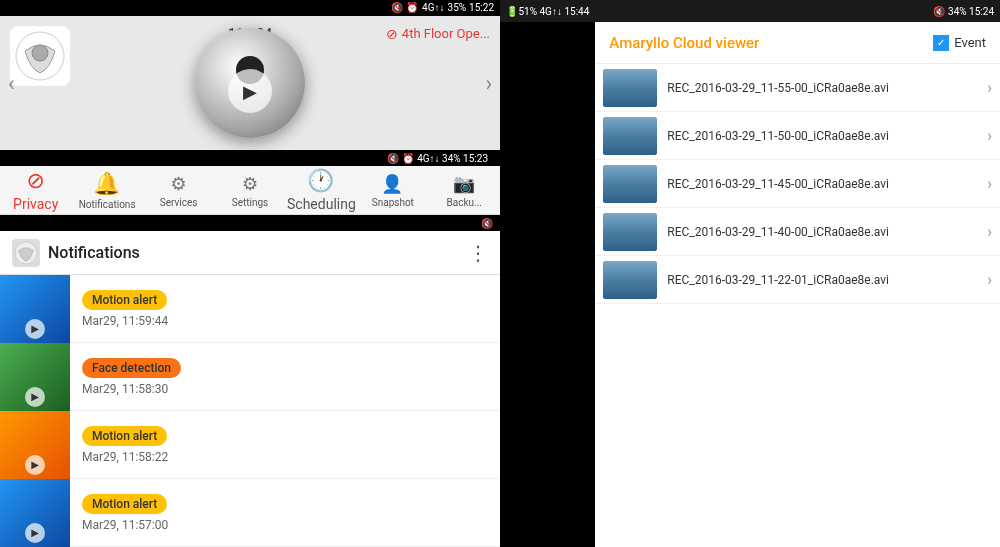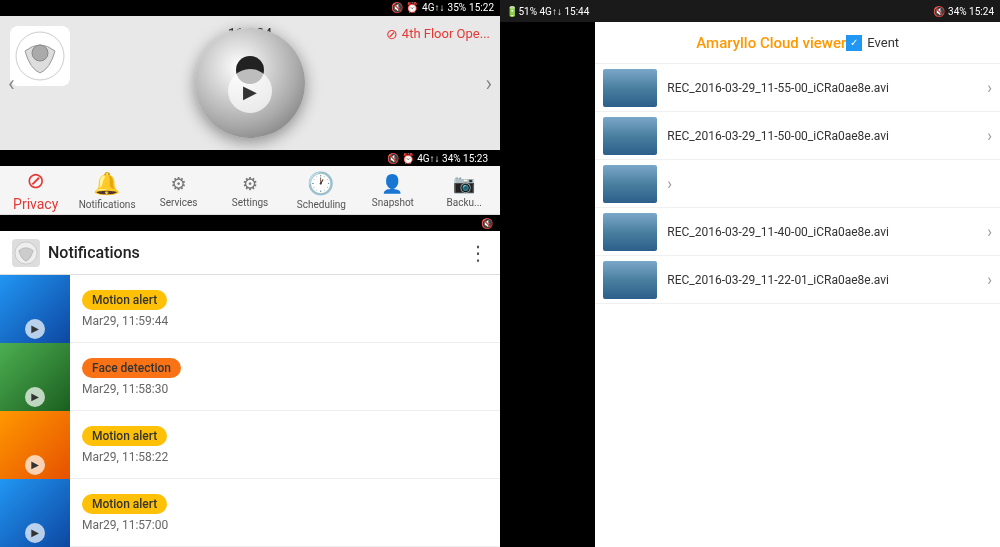--- a/index.html
+++ b/index.html
@@ -328,21 +328,21 @@
       align-items: center;
       justify-content: flex-end;
       padding: 0 6px;
       color: #fff;
       font-size: 10px;
     }
     .cloud-header {
       height: 42px;
       display: flex;
       align-items: center;
-      justify-content: center;
+      justify-content: space-between;
       padding: 0 14px;
       border-bottom: 1px solid #eee;
     }
     .cloud-title {
       font-size: 15px;
       font-weight: 500;
       color: #FF9800;
     }
     .event-checkbox {
       display: flex;
@@ -450,21 +450,21 @@
     <div class="nav-tab">
       <span class="tab-icon" style="font-size:18px;">⚙</span>
       <span style="font-size:10px;">Services</span>
     </div>
     <div class="nav-tab">
       <span class="tab-icon" style="font-size:18px;">⚙</span>
       <span style="font-size:10px;">Settings</span>
     </div>
     <div class="nav-tab">
       <span class="tab-icon">🕐</span>
-      <span style="font-size:10px;">Scheduling</span>
+      <span style="font-size:14px;">Scheduling</span>
     </div>
     <div class="nav-tab">
       <span class="tab-icon" style="font-size:18px;">👤</span>
       <span style="font-size:10px;">Snapshot</span>
     </div>
     <div class="nav-tab">
       <span class="tab-icon" style="font-size:18px;">📷</span>
       <span style="font-size:10px;">Backu...</span>
     </div>
   </div>
@@ -615,20 +615,21 @@
           <div class="rec-thumb-inner"></div>
         </div>
         <span class="rec-filename">REC_2016-03-29_11-50-00_iCRa0ae8e.avi</span>
         <span class="rec-arrow">›</span>
       </div>
 
       <div class="rec-item">
         <div class="rec-thumb">
           <div class="rec-thumb-inner"></div>
         </div>
+        <span class="rec-filename">REC_2016-03-29_11-45-00_iCRa0ae8e.avi</span>
         <span class="rec-arrow">›</span>
       </div>
 
       <div class="rec-item">
         <div class="rec-thumb">
           <div class="rec-thumb-inner"></div>
         </div>
         <span class="rec-filename">REC_2016-03-29_11-40-00_iCRa0ae8e.avi</span>
         <span class="rec-arrow">›</span>
       </div>

